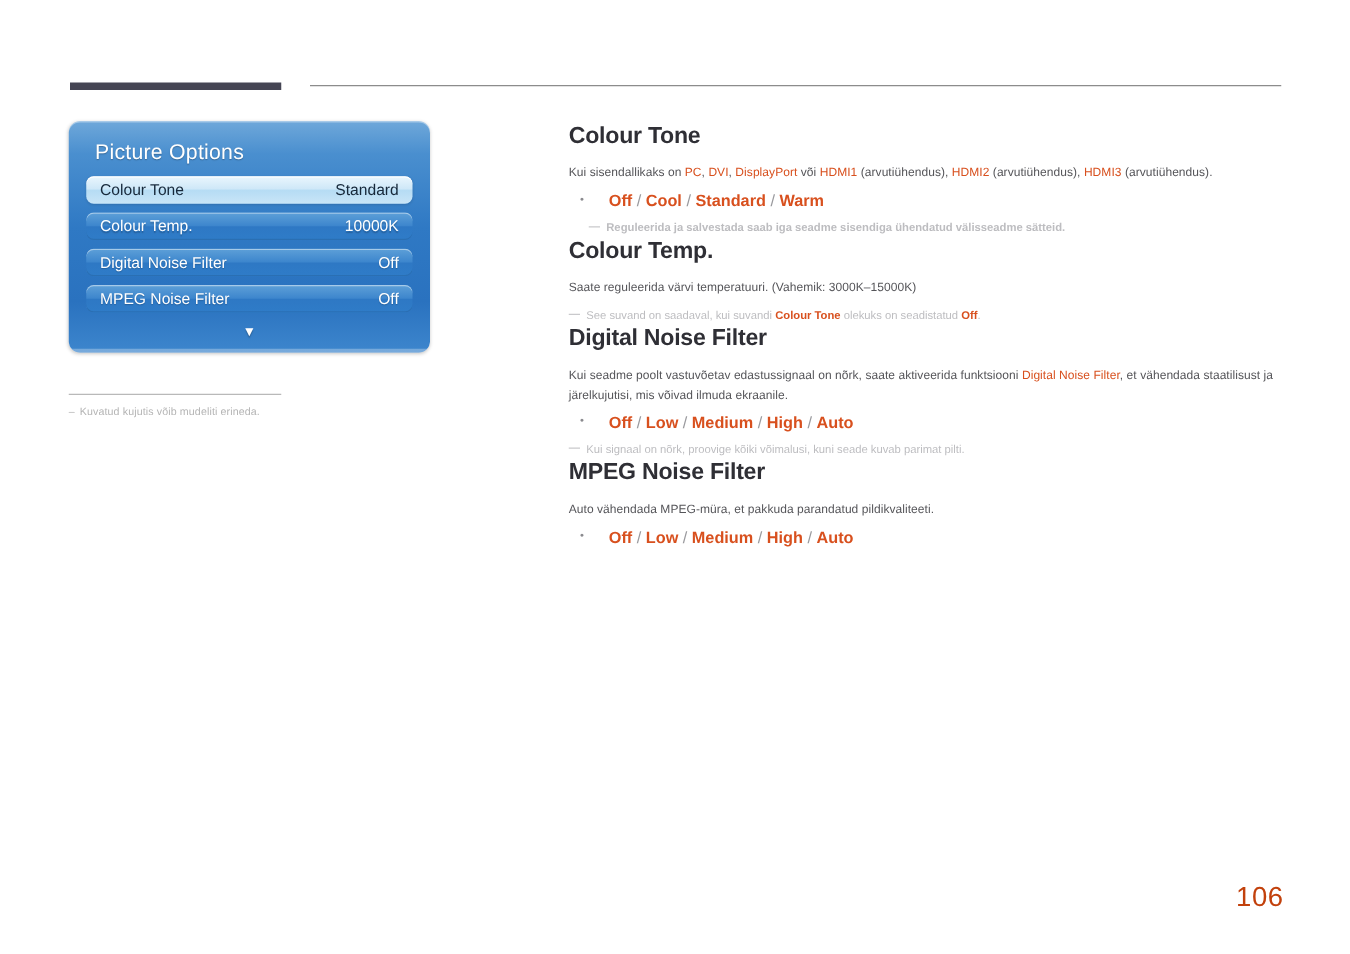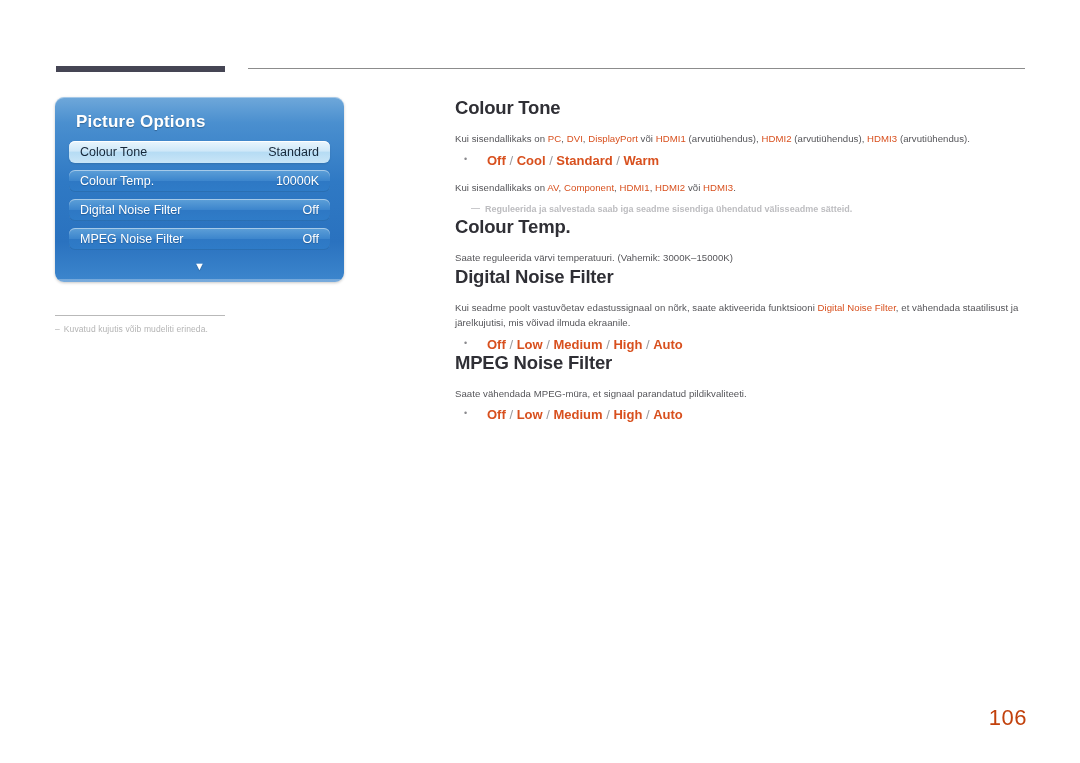--- a/index.html
+++ b/index.html
@@ -61,21 +61,21 @@
     content: "";
     position: absolute;
     left: 0; right: 0; bottom: 0;
     height: 3px;
     background: rgba(255,255,255,0.30);
   }
 
   .osd-title {
     color: #ffffff;
     font-size: 17px;
-    font-weight: 700;
+    font-weight: 400;
     letter-spacing: 0.2px;
     padding: 15px 0 9px 21px;
     text-shadow: 0 1px 1px rgba(0,0,0,0.28);
   }
 
   .osd-rows {
     padding: 0 14px;
   }
 
   .osd-row {
@@ -253,44 +253,45 @@
   <h2 class="section-title">Colour Tone</h2>
 
   <p class="body"><span>Kui sisendallikaks on </span><span class="hl">PC</span><span>, </span><span class="hl">DVI</span><span>, </span><span class="hl">DisplayPort</span><span> või </span><span class="hl">HDMI1</span><span> (arvutiühendus), </span><span class="hl">HDMI2</span><span> (arvutiühendus), </span><span class="hl">HDMI3</span><span> (arvutiühendus).</span></p>
 
   <ul class="opts">
     <li>
       <b>Off</b><span class="sep"> / </span><b>Cool</b><span class="sep"> / </span><b>Standard</b><span class="sep"> / </span><b>Warm</b>
     </li>
   </ul>
 
-  <p class="body"><span>Kui sisendallikaks on </span><span class="hl">AV</span><span>, </span><span class="hl">Component</span><span>, </span><span class="hl">HDMI1</span><span>, </span><span class="hl">HDMI2</span><span>  või </span><span class="hl">HDMI3</span><span>.</span></p>
 
 
   <p class="note indented">Reguleerida ja salvestada saab iga seadme sisendiga ühendatud välisseadme sätteid.</p>
 
   <h2 class="section-title sec-colour-temp">Colour Temp.</h2>
 
   <p class="body">Saate reguleerida värvi temperatuuri. (Vahemik: 3000K–15000K)</p>
 
+  <p class="note"><span>See suvand on saadaval, kui suvandi </span><span class="hl">Colour Tone</span><span> olekuks on seadistatud </span><span class="hl">Off</span><span>.</span></p>
 
   <h2 class="section-title sec-digital">Digital Noise Filter</h2>
 
   <p class="body"><span>Kui seadme poolt vastuvõetav edastussignaal on nõrk, saate aktiveerida funktsiooni </span><span class="hl">Digital Noise Filter</span><span>, et vähendada staatilisust ja järelkujutisi, mis võivad ilmuda ekraanile.</span></p>
 
   <ul class="opts">
     <li>
       <b>Off</b><span class="sep"> / </span><b>Low</b><span class="sep"> / </span><b>Medium</b><span class="sep"> / </span><b>High</b><span class="sep"> / </span><b>Auto</b>
     </li>
   </ul>
 
+  <p class="note">Kui signaal on nõrk, proovige kõiki võimalusi, kuni seade kuvab parimat pilti.</p>
 
   <h2 class="section-title sec-mpeg">MPEG Noise Filter</h2>
 
-  <p class="body">Saate vähendada MPEG-müra, et signaal parandatud pildikvaliteeti.</p>
+  <p class="body">Auto vähendada MPEG-müra, et pakkuda parandatud pildikvaliteeti.</p>
 
   <ul class="opts">
     <li>
       <b>Off</b><span class="sep"> / </span><b>Low</b><span class="sep"> / </span><b>Medium</b><span class="sep"> / </span><b>High</b><span class="sep"> / </span><b>Auto</b>
     </li>
   </ul>
 
 </div>
 
 <div class="page-number">106</div>

